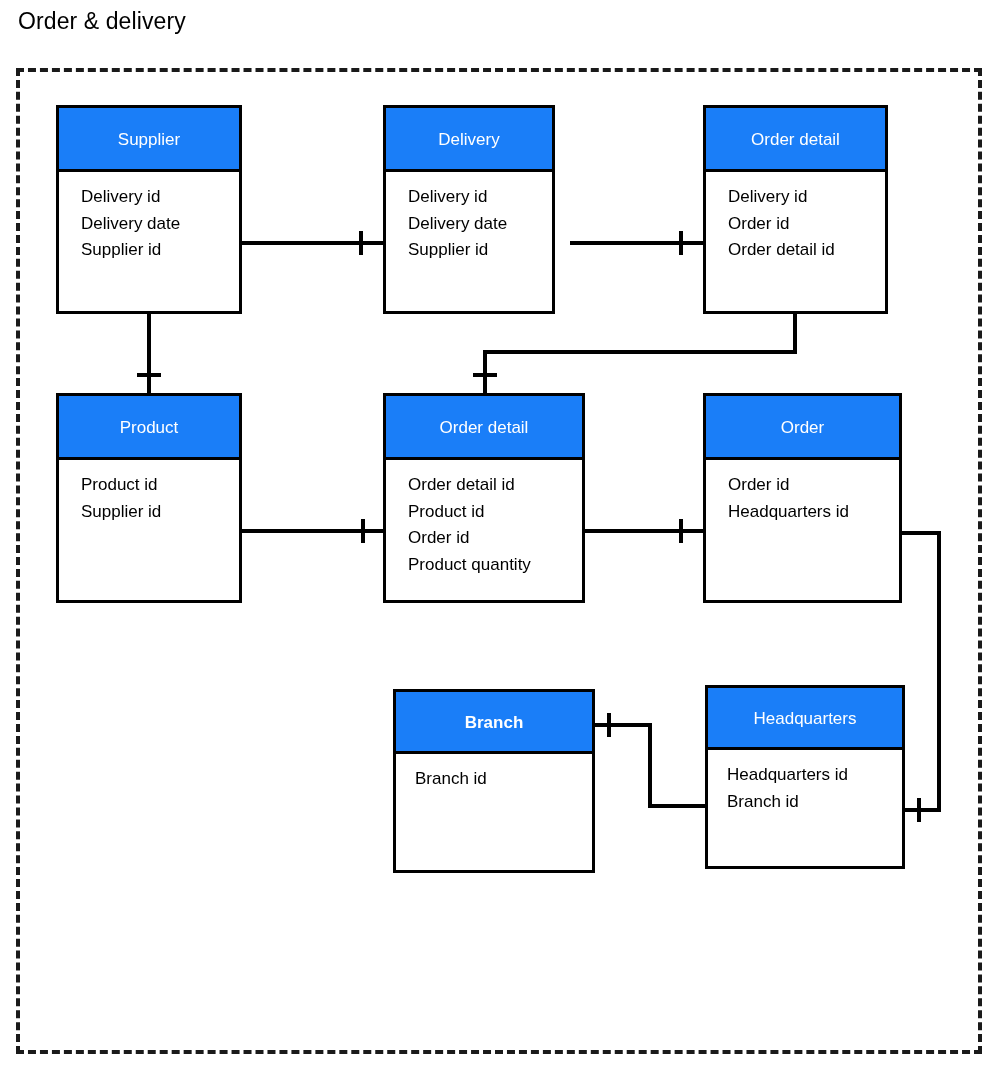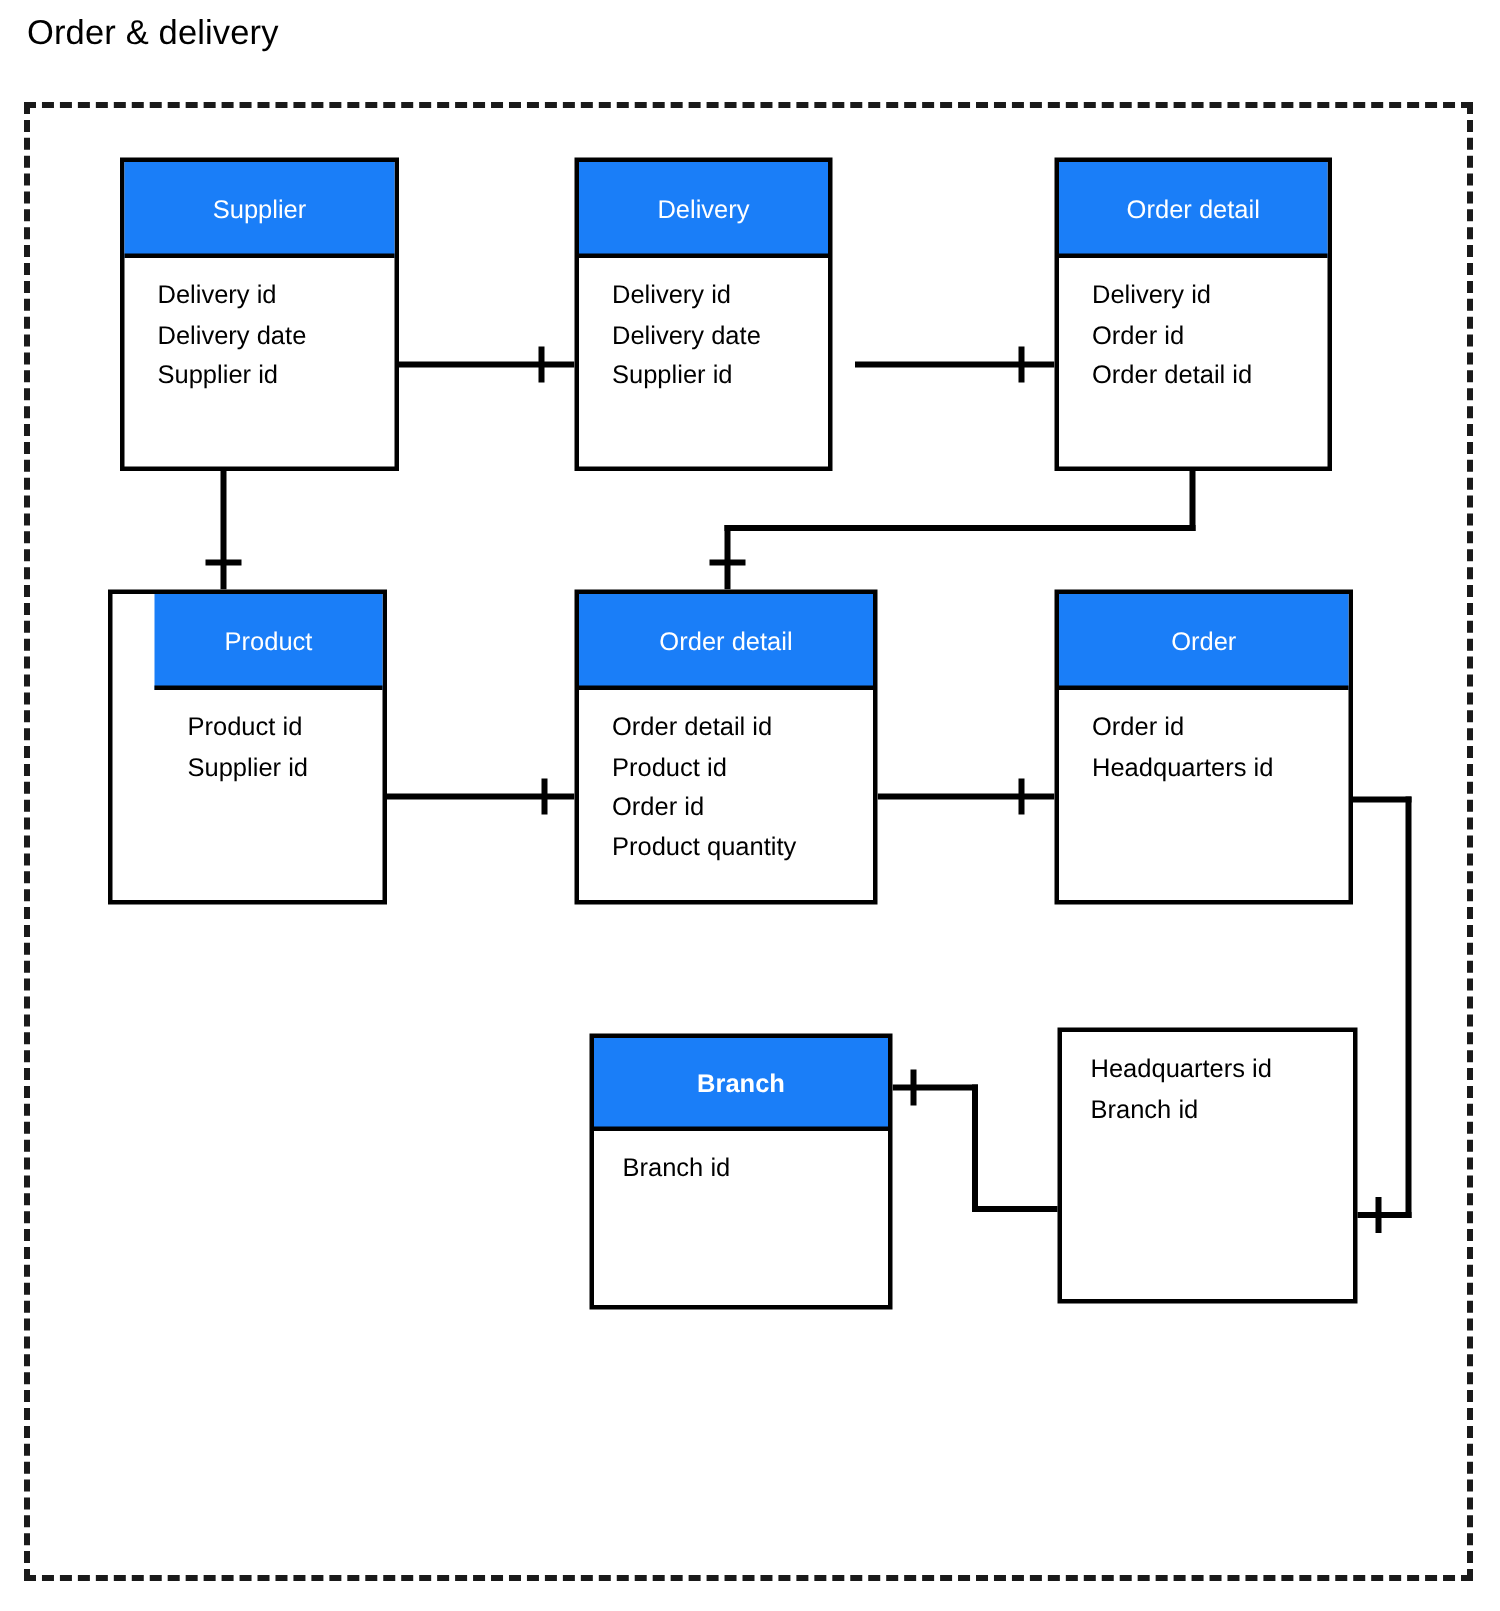--- a/index.html
+++ b/index.html
@@ -109,21 +109,21 @@
 <div class="seg seg-h" style="left:595px; top:723px; width:57px;"></div>
 <div class="seg seg-v" style="left:648px; top:723px; height:85px;"></div>
 <div class="seg seg-h" style="left:648px; top:804px; width:59px;"></div>
 <div class="tick-v" style="left:607px; top:713px;"></div>
 
 <div class="seg seg-h" style="left:900px; top:531px; width:41px;"></div>
 <div class="seg seg-v" style="left:937px; top:531px; height:281px;"></div>
 <div class="seg seg-h" style="left:903px; top:808px; width:38px;"></div>
 <div class="tick-v" style="left:917px; top:798px;"></div>
 
-<div class="entity" style="left:56px; top:105px; width:186px; height:209px;margin-left:24px;">
+<div class="entity" style="left:56px; top:105px; width:186px; height:209px;">
   <div class="entity-header">Supplier</div>
   <div class="entity-body">
     <div class="attr">Delivery id</div>
     <div class="attr">Delivery date</div>
     <div class="attr">Supplier id</div>
   </div>
 </div>
 
 <div class="entity" style="left:383px; top:105px; width:172px; height:209px;">
   <div class="entity-header">Delivery</div>
@@ -136,21 +136,21 @@
 
 <div class="entity" style="left:703px; top:105px; width:185px; height:209px;">
   <div class="entity-header">Order detail</div>
   <div class="entity-body">
     <div class="attr">Delivery id</div>
     <div class="attr">Order id</div>
     <div class="attr">Order detail id</div>
   </div>
 </div>
 
-<div class="entity" style="left:72px; top:393px; width:186px; height:210px;padding-left:28px;">
+<div class="entity" style="left:56px; top:393px; width:186px; height:210px;">
   <div class="entity-header">Product</div>
   <div class="entity-body">
     <div class="attr">Product id</div>
     <div class="attr">Supplier id</div>
   </div>
 </div>
 
 <div class="entity" style="left:383px; top:393px; width:202px; height:210px;">
   <div class="entity-header">Order detail</div>
   <div class="entity-body">
@@ -170,17 +170,18 @@
 </div>
 
 <div class="entity" style="left:393px; top:689px; width:202px; height:184px;">
   <div class="entity-header" style="height:62px; line-height:62px;font-weight:bold;">Branch</div>
   <div class="entity-body" style="padding-left:19px;">
     <div class="attr">Branch id</div>
   </div>
 </div>
 
 <div class="entity" style="left:705px; top:685px; width:200px; height:184px;">
+  <div class="entity-header" style="height:62px; line-height:62px;">Headquarters</div>
   <div class="entity-body" style="padding-left:19px;">
     <div class="attr">Headquarters id</div>
     <div class="attr">Branch id</div>
   </div>
 </div>
 
 </body></html>

